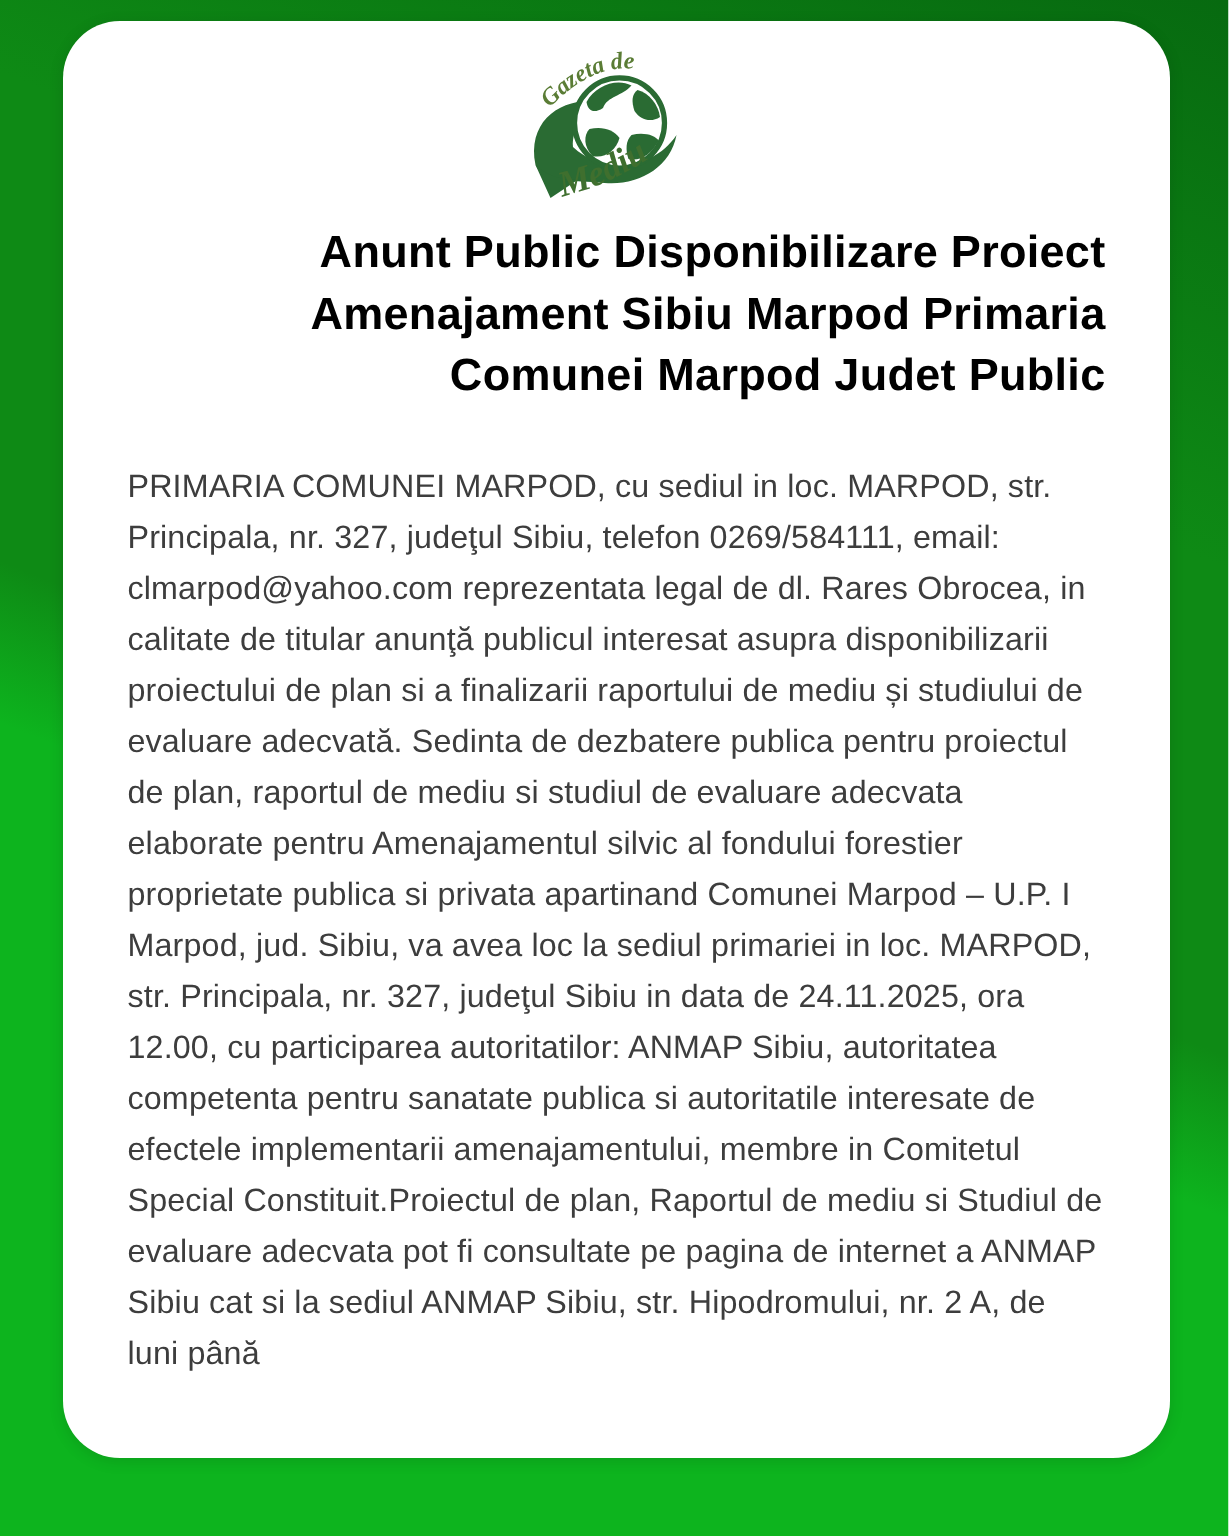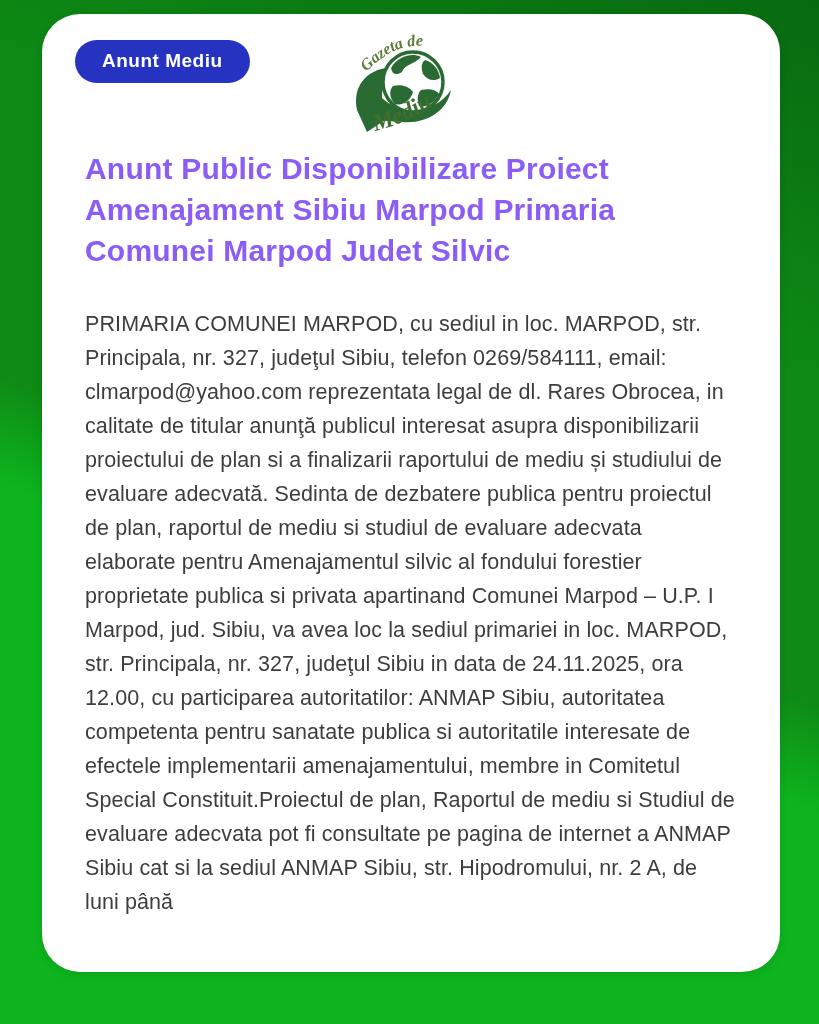--- a/index.html
+++ b/index.html
@@ -51,43 +51,43 @@
     left: 50%;
     top: 10px;
     transform: translateX(-50%);
     width: 124px;
     height: 114px;
     cursor: pointer;
   }
   .logo svg { display: block; }
   .title {
     margin: 6px 43px 0 43px;
-    color: #8b5cf6;
+    color: #000000;
     font-size: 30px;
     font-weight: bold;
     line-height: 41px;
     letter-spacing: 0.2px;
+    text-align: right;
   }
   .title .title-line { display: block; }
   .article-body {
     margin: 36px 43px 16px 43px;
     color: #3d3d3d;
     font-size: 21.5px;
     line-height: 34px;
     letter-spacing: 0.1px;
   }
 </style>
 </head>
 <body>
 
 <div class="screen">
   <div class="card">
 
     <div class="card-header">
-      <button class="badge">Anunt Mediu</button>
 
       <div class="logo">
         <svg viewBox="0 0 124 114" width="124" height="114" xmlns="http://www.w3.org/2000/svg">
           <defs>
             <path id="arcTop" d="M 12,54 Q 58,0 108,36" fill="none"></path>
             <path id="arcBot" d="M 20,108 Q 66,100 112,60" fill="none"></path>
           </defs>
 
           <path d="M 8,86 C 2,56 26,40 52,44 C 40,52 32,62 33,74 C 52,92 86,90 102,66 C 98,88 76,100 54,98 C 32,96 14,98 8,86 Z" fill="#2a6b33"></path>
           <path d="M 8,86 C 14,92 24,96 36,96 L 18,108 Z" fill="#2a6b33"></path>
@@ -104,19 +104,19 @@
           <text font-size="24" font-style="italic" font-weight="bold" font-family="Liberation Serif, DejaVu Serif, serif" fill="#3f6f2e">
             <textPath href="#arcBot" startOffset="6">Mediu</textPath>
           </text>
         </svg>
       </div>
     </div>
 
     <h1 class="title">
       <span class="title-line">Anunt Public Disponibilizare Proiect</span>
       <span class="title-line">Amenajament Sibiu Marpod Primaria</span>
-      <span class="title-line">Comunei Marpod Judet Silvic</span>
+      <span class="title-line">Comunei Marpod Judet Public</span>
     </h1>
 
     <p class="article-body">PRIMARIA COMUNEI MARPOD, cu sediul in loc. MARPOD, str. Principala, nr. 327, judeţul Sibiu, telefon 0269/584111, email: clmarpod@yahoo.com reprezentata legal de dl. Rares Obrocea, in calitate de titular anunţă publicul interesat asupra disponibilizarii proiectului de plan si a finalizarii raportului de mediu și studiului de evaluare adecvată. Sedinta de dezbatere publica pentru proiectul de plan, raportul de mediu si studiul de evaluare adecvata elaborate pentru Amenajamentul silvic al fondului forestier proprietate publica si privata apartinand Comunei Marpod – U.P. I Marpod, jud. Sibiu, va avea loc la sediul primariei in loc. MARPOD, str. Principala, nr. 327, judeţul Sibiu in data de 24.11.2025, ora 12.00, cu participarea autoritatilor: ANMAP Sibiu, autoritatea competenta pentru sanatate publica si autoritatile interesate de efectele implementarii amenajamentului, membre in Comitetul Special Constituit.Proiectul de plan, Raportul de mediu si Studiul de evaluare adecvata pot fi consultate pe pagina de internet a ANMAP Sibiu cat si la sediul ANMAP Sibiu, str. Hipodromului, nr. 2 A, de luni până</p>
 
   </div>
 </div>
 
 </body></html>

